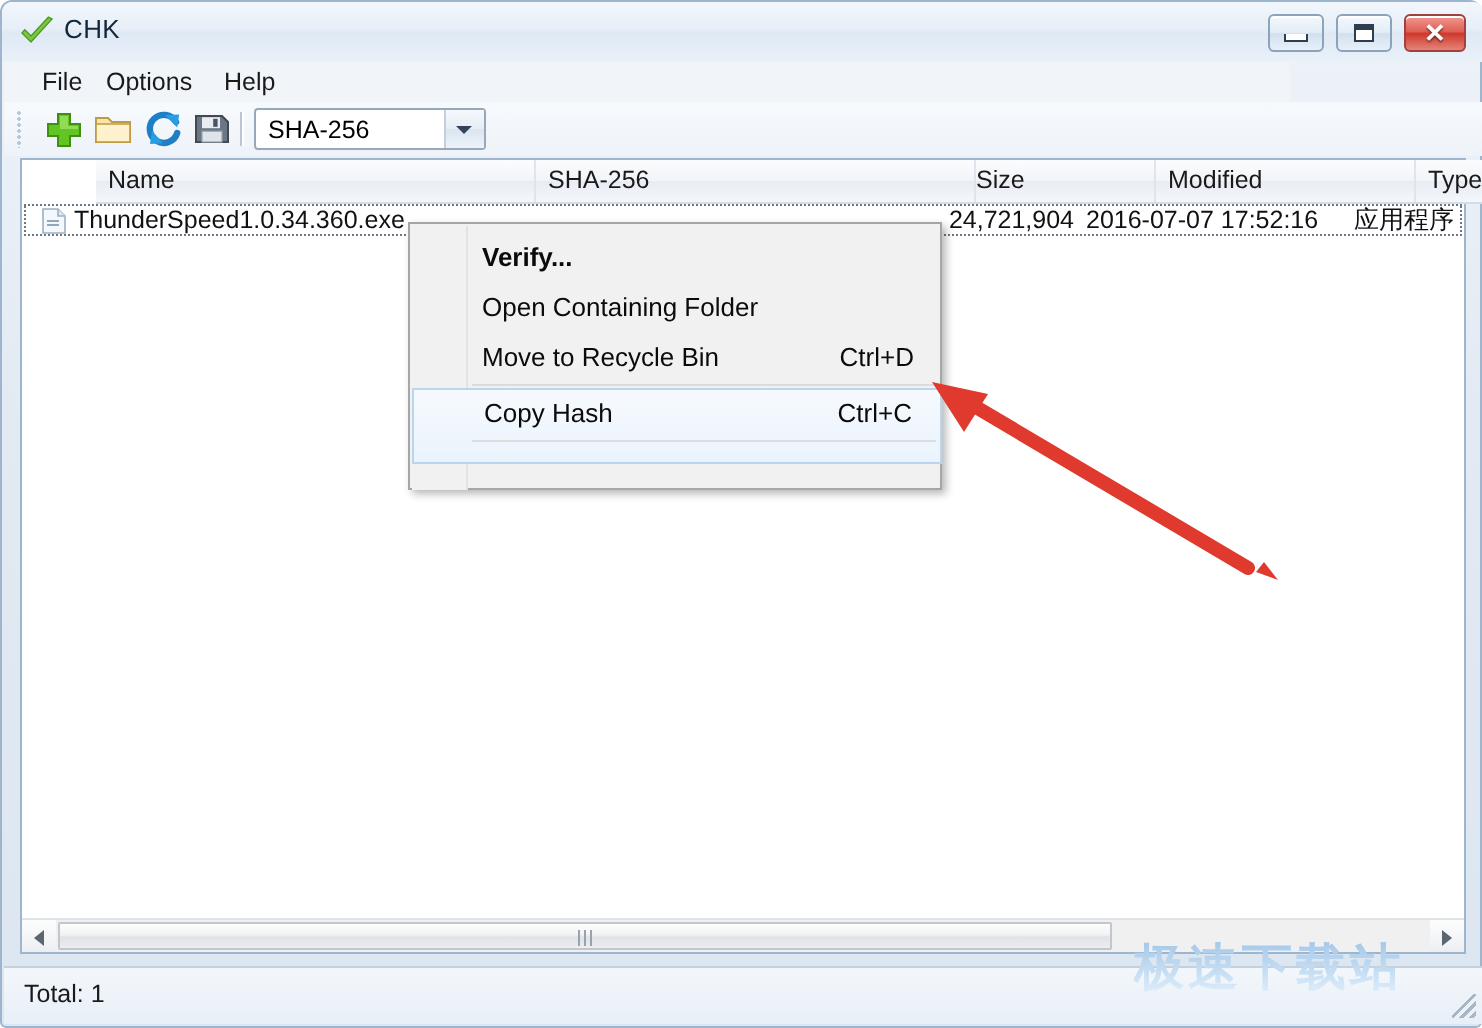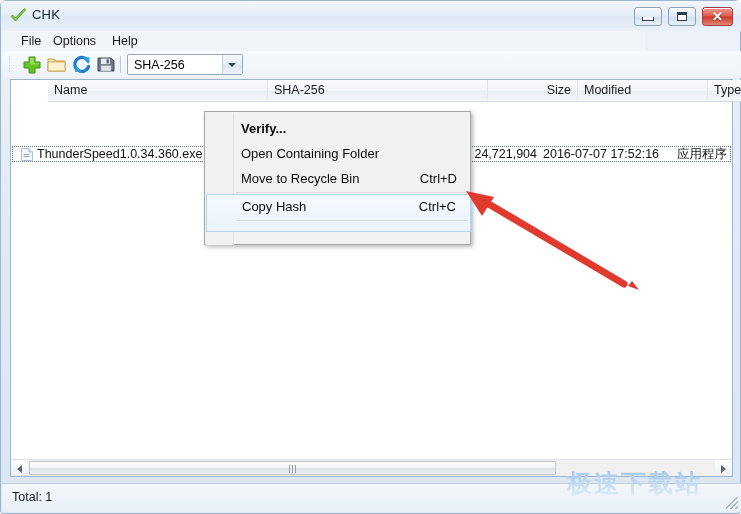--- a/index.html
+++ b/index.html
@@ -198,27 +198,27 @@
     height: 21px;
     line-height: 21px;
     font-size: 12.5px;
     color: #1a1a1a;
     border-right: 1px solid #dfe5ec;
     box-sizing: border-box;
     padding-left: 6px;
     overflow: hidden;
     white-space: nowrap;
   }
-  .hdr-cell.num { text-align: right; padding-right: 6px; padding-left: 0; }
+  .hdr-cell.num { padding-right: 6px; padding-left: 0; }
 
   
   #list-row {
     position: absolute;
     left: 0; top: 22px;
-    width: 721px; height: 17px; margin-top: 44px;
+    width: 721px; height: 17px;
   }
   #row-focus {
     position: absolute;
     left: 1px; top: 0;
     width: 719px; height: 16px;
     box-sizing: border-box;
     border: 1px dotted #6a7784;
   }
   .cell {
     position: absolute;

